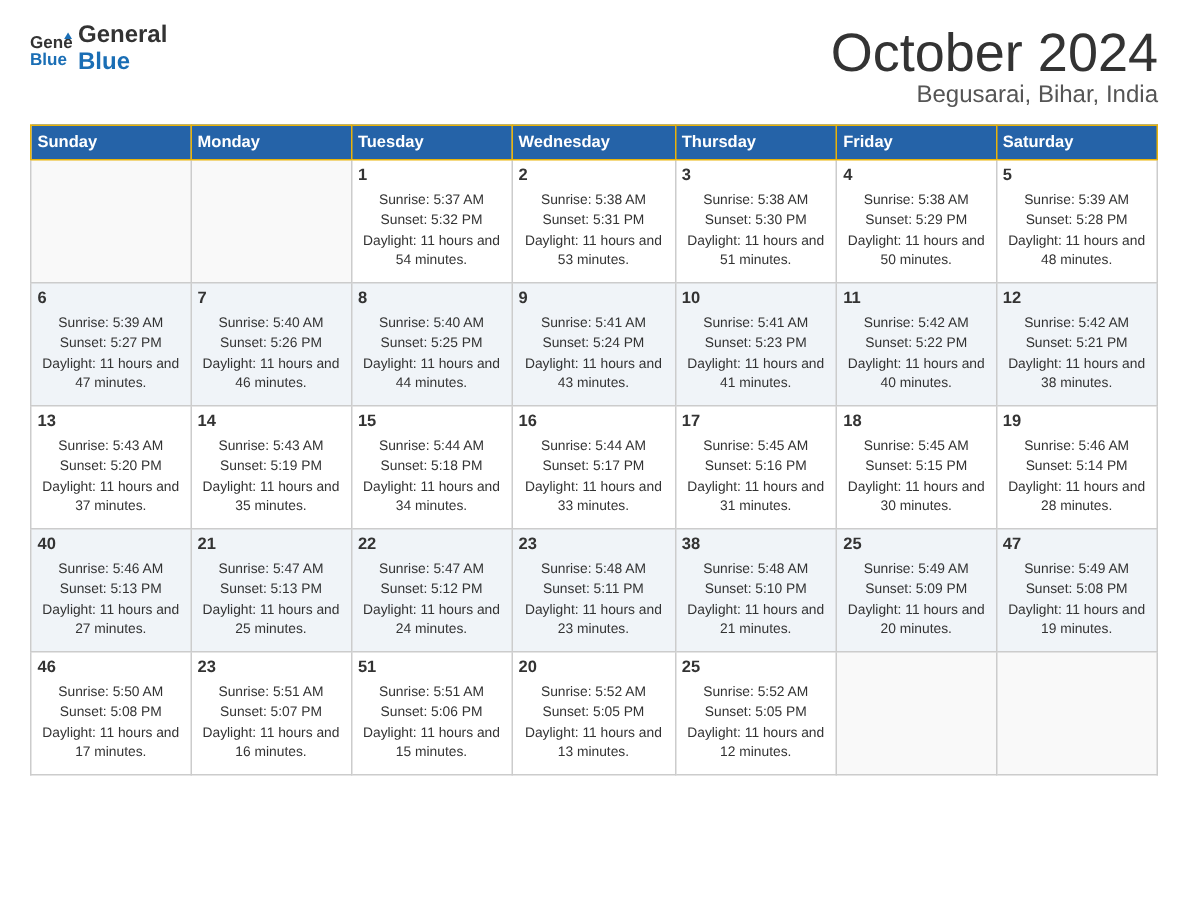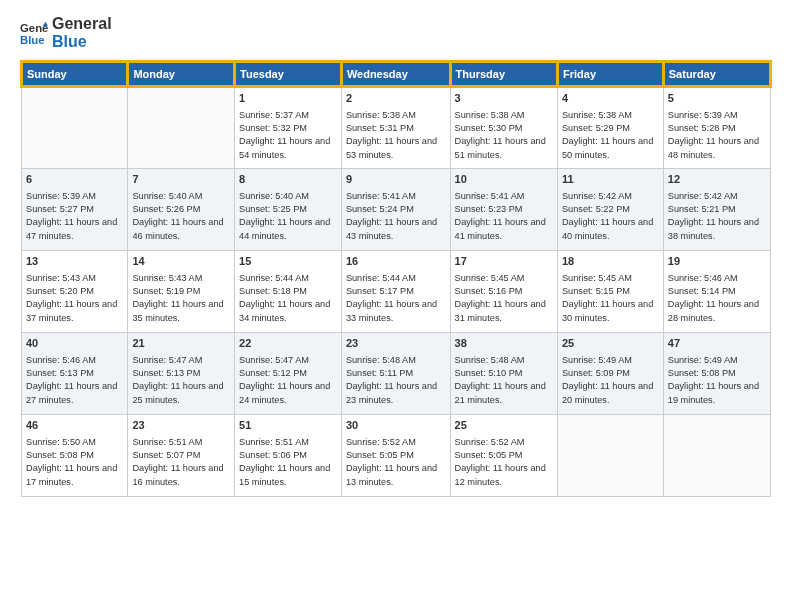--- a/index.html
+++ b/index.html
@@ -49,21 +49,21 @@
       border-collapse: collapse;
       font-size: 10px;
     }
     .calendar th {
       background: #2563a8;
       color: #fff;
       padding: 5px 4px;
       text-align: left;
       font-size: 11px;
       font-weight: 600;
-      border: 3px solid #eab308;
+      border: 1px solid #eab308;
     }
     .calendar td {
       border: 1px solid #ccc;
       padding: 3px 4px;
       vertical-align: top;
       height: 82px;
       width: 113px;
       background: #fff;
       font-size: 9.5px;
       color: #333;
@@ -75,20 +75,21 @@
     .day-number {
       font-size: 11px;
       font-weight: 600;
       margin-bottom: 2px;
       display: block;
     }
     .day-info {
       font-size: 9.2px;
       color: #333;
       line-height: 1.45;
+      text-align: center;
     }
     tr:nth-child(odd) td:not(.empty) {
       background: #fff;
     }
     tr:nth-child(even) td:not(.empty) {
       background: #f0f4f8;
     }
     .row-even td { background: #f0f4f8; }
   </style>
 </head>
@@ -101,20 +102,22 @@
         <text x="0" y="15" font-size="13" font-weight="bold" fill="#333">General</text>
         <text x="0" y="28" font-size="13" font-weight="bold" fill="#1a6eb5">Blue</text>
         <polygon points="26,8 32,8 29,3" fill="#1a6eb5"></polygon>
       </svg>
       <div style="display:flex;flex-direction:column;line-height:1.1;">
         <span style="font-size:16px;font-weight:bold;color:#333;">General</span>
         <span style="font-size:16px;font-weight:bold;color:#1a6eb5;">Blue</span>
       </div>
     </div>
     <div class="title-section">
+      <div class="month-title">October 2024</div>
+      <div class="location">Begusarai, Bihar, India</div>
     </div>
   </div>
 
   <table class="calendar">
     <thead>
       <tr>
       <th>Sunday</th>
           <th>Monday</th>
           <th>Tuesday</th>
           <th>Wednesday</th>
@@ -245,21 +248,21 @@
           </td>
           <td>
             <span class="day-number">23</span>
             <div class="day-info">Sunrise: 5:51 AM<br>Sunset: 5:07 PM<br>Daylight: 11 hours and 16 minutes.</div>
           </td>
           <td>
             <span class="day-number">51</span>
             <div class="day-info">Sunrise: 5:51 AM<br>Sunset: 5:06 PM<br>Daylight: 11 hours and 15 minutes.</div>
           </td>
           <td>
-            <span class="day-number">30</span>
+            <span class="day-number">20</span>
             <div class="day-info">Sunrise: 5:52 AM<br>Sunset: 5:05 PM<br>Daylight: 11 hours and 13 minutes.</div>
           </td>
           <td>
             <span class="day-number">25</span>
             <div class="day-info">Sunrise: 5:52 AM<br>Sunset: 5:05 PM<br>Daylight: 11 hours and 12 minutes.</div>
           </td>
           <td class="empty"></td>
           <td class="empty"></td>
         </tr>
       </tbody>

